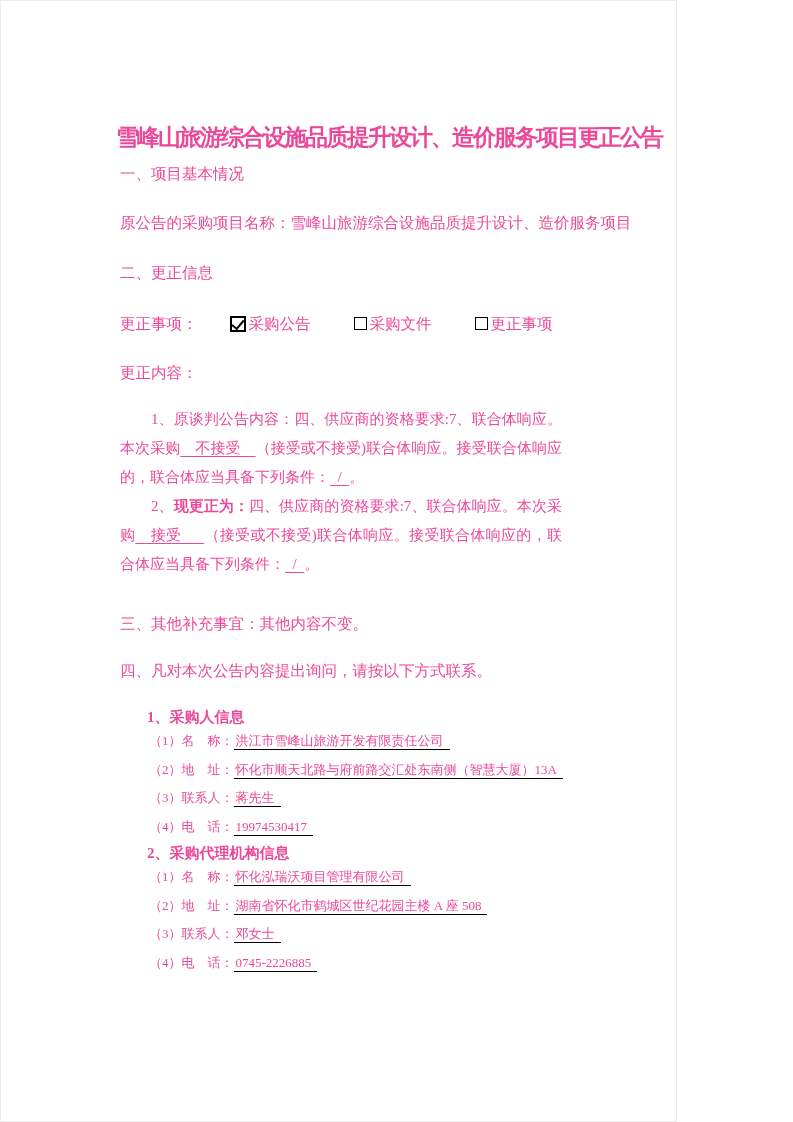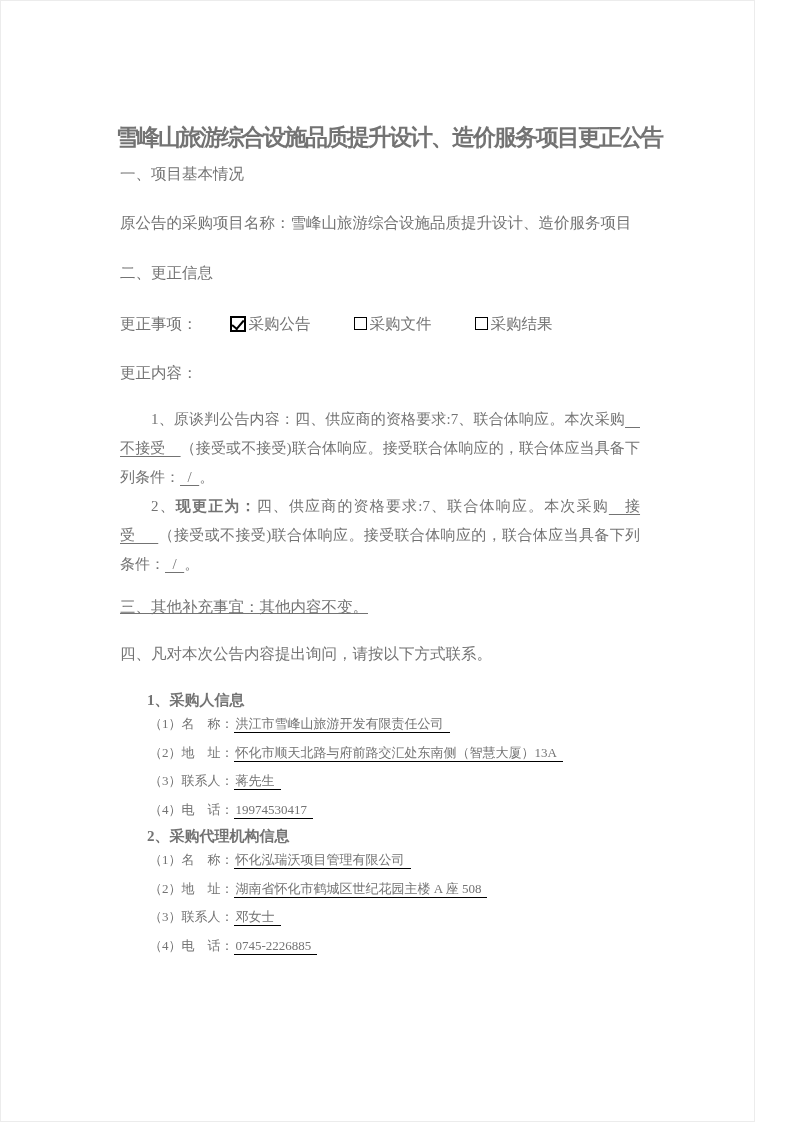--- a/index.html
+++ b/index.html
@@ -1,46 +1,46 @@
 <!DOCTYPE html>
 <html><head>
 <meta charset="utf-8">
 <style>
   html, body { margin: 0; padding: 0; background: #ffffff; }
   .page {
     position: relative;
-    width: 755px;
+    width: 677px;
     height: 1122px;
     box-sizing: border-box;
     background: #ffffff;
     border: 1px solid #ececec;
     overflow: hidden;
     font-family: "Liberation Serif", "DejaVu Serif", serif;
-    color: #737373;
+    color: #ec4899;
   }
   .content { padding: 123px 114px 0 119px; }
 
   .doc-title {
     font-family: "Liberation Sans", "DejaVu Sans", sans-serif;
     font-weight: 900;
     font-size: 23px;
     line-height: 26px;
     letter-spacing: -2px;
     white-space: nowrap;
     margin-left: -4px;
   }
 
   .line  { font-size: 15.5px; line-height: 20px; white-space: nowrap; }
   .m34 { margin-top: 14px; }
   .m29 { margin-top: 29px; }
   .m30 { margin-top: 30px; }
   .m31 { margin-top: 31px; }
   .m27 { margin-top: 27px; }
   .m26 { margin-top: 26px; }
-  .m35 { margin-top: 18px; text-decoration: underline; }
+  .m35 { margin-top: 35px; }
   .m22 { margin-top: 22px; }
   .m2  { margin-top: 2px; }
 
   .para {
     font-size: 15px;
     line-height: 29px;
     text-align: justify;
     text-indent: 31px;
   }
   .u { text-decoration: underline; text-underline-offset: 3px; text-decoration-thickness: 1px; }
@@ -86,21 +86,21 @@
     <div class="doc-title">雪峰山旅游综合设施品质提升设计、造价服务项目更正公告</div>
 
     <div class="line m34">一、项目基本情况</div>
 
     <div class="line m29">原公告的采购项目名称：雪峰山旅游综合设施品质提升设计、造价服务项目</div>
 
 
     <div class="line m30">二、更正信息</div>
 
     <div class="line m31">
-      <span>更正事项：</span><span class="cbgroup"><span class="cb checked"></span><span class="cb-label">采购公告</span></span><span class="cbgroup"><span class="cb"></span><span class="cb-label">采购文件</span></span><span class="cbgroup"><span class="cb"></span><span class="cb-label">采购结果</span></span>
+      <span>更正事项：</span><span class="cbgroup"><span class="cb checked"></span><span class="cb-label">采购公告</span></span><span class="cbgroup"><span class="cb"></span><span class="cb-label">采购文件</span></span><span class="cbgroup"><span class="cb"></span><span class="cb-label">更正事项</span></span>
     </div>
 
     <div class="line m29">更正内容：</div>
 
     <div class="para m22"><span>1、原谈判公告内容：四、供应商的资格要求:7、联合体响应。本次采购</span><span class="u">　不接受　</span><span>（接受或不接受)联合体响应。接受联合体响应的，联合体应当具备下列条件：</span><span class="u"> / </span><span>。</span></div>
 
     <div class="para"><span>2、</span><span class="b">现更正为：</span><span>四、供应商的资格要求:7、联合体响应。本次采购</span><span class="u">　接受　 </span><span>（接受或不接受)联合体响应。接受联合体响应的，联合体应当具备下列条件：</span><span class="u"> / </span><span>。</span></div>
 
     <div class="line m35">三、其他补充事宜：其他内容不变。</div>
 

